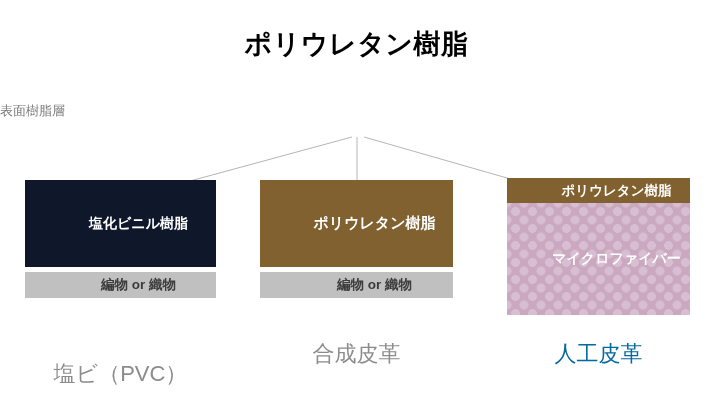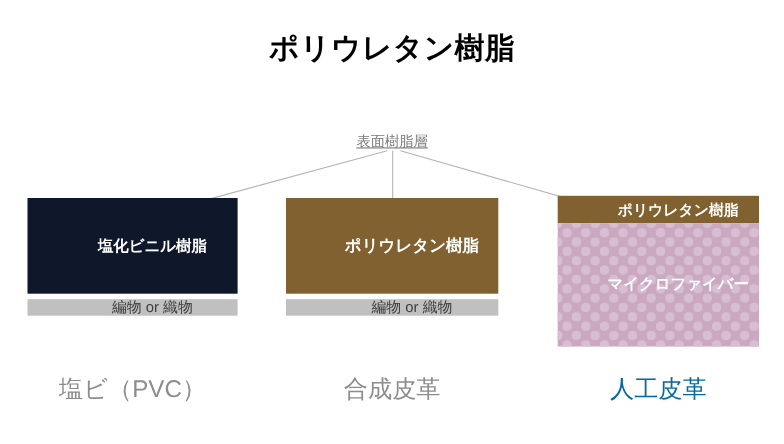--- a/index.html
+++ b/index.html
@@ -26,26 +26,25 @@
     font-size: 27px;
     font-weight: bold;
     color: #000000;
     letter-spacing: 0.5px;
   }
 
   
   #callout-label {
     position: absolute;
     left: 0;
-    top: 120px;
+    top: 102px;
     width: 713px;
-    text-align: center;
+    text-align: left;
     font-size: 13px;
     color: #7a7a7a;
-    text-decoration: underline;
   }
   #leader-lines {
     position: absolute;
     left: 0;
     top: 0;
     width: 713px;
     height: 404px;
     pointer-events: none;
   }
 
@@ -71,25 +70,25 @@
     font-weight: bold;
   }
   .layer-resin-pu {
     height: 87px;
     background: #80612f;
     color: #ffffff;
     font-size: 15px;
     font-weight: bold;
   }
   .layer-base {
-    height: 15px;
+    height: 26px;
     background: #c0c0c0;
     color: #3c3c3c;
     font-size: 13.5px;
-    font-weight: normal;
+    font-weight: bold;
   }
   .layer-pu-thin {
     height: 25px;
     background: #80612f;
     color: #ffffff;
     font-size: 13.5px;
     font-weight: bold;
   }
   .layer-microfiber {
     height: 112px;
@@ -153,17 +152,17 @@
 
 <div class="column" style="left:507px; top:178px; width:183px;">
   <div class="layer layer-pu-thin">
     <span>ポリウレタン樹脂</span>
   </div>
   <div class="layer layer-microfiber">
     <span>マイクロファイバー</span>
   </div>
 </div>
 
-<div class="caption" style="left:25px; width:191px;">塩ビ（PVC）</div>
+<div class="caption" style="left:25px; width:191px;margin-top:20px;">塩ビ（PVC）</div>
 
 <div class="caption" style="left:260px; width:193px;">合成皮革</div>
 
 <div class="caption accent" style="left:507px; width:183px;">人工皮革</div>
 
 </body></html>

